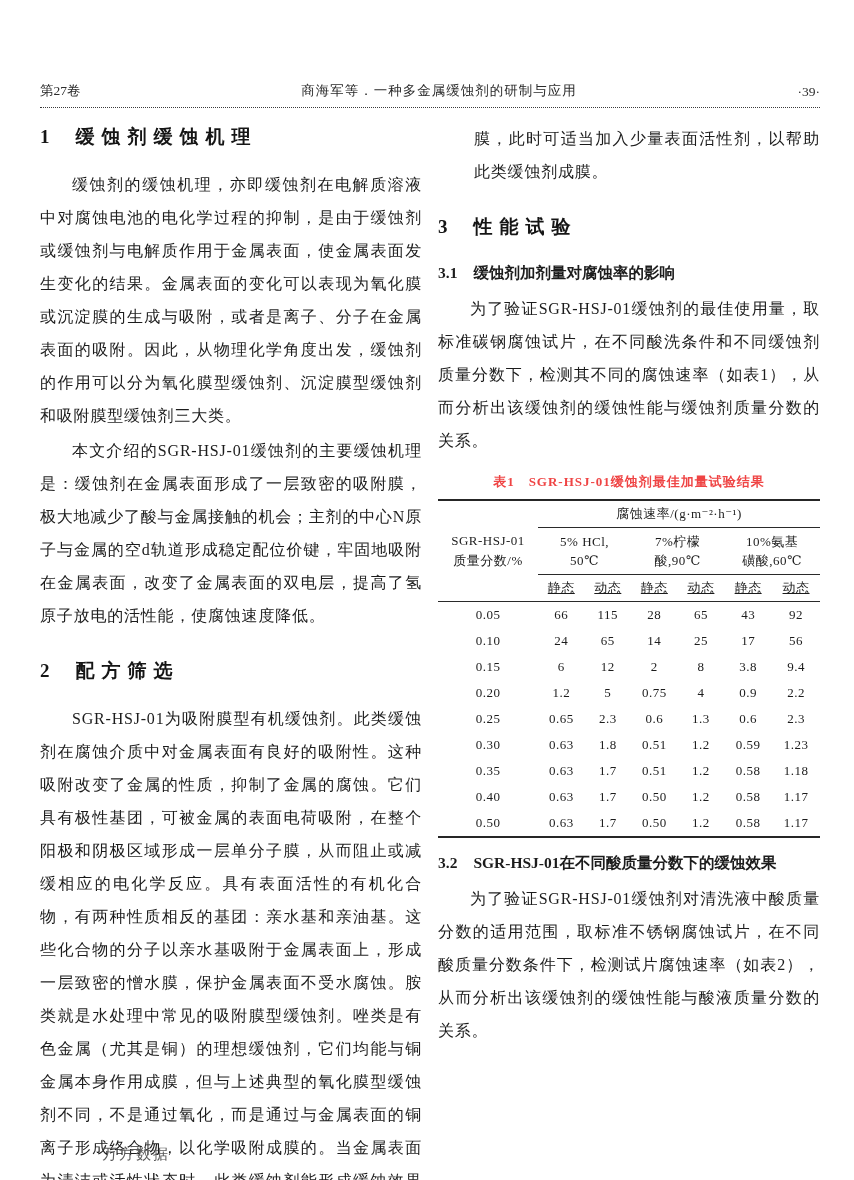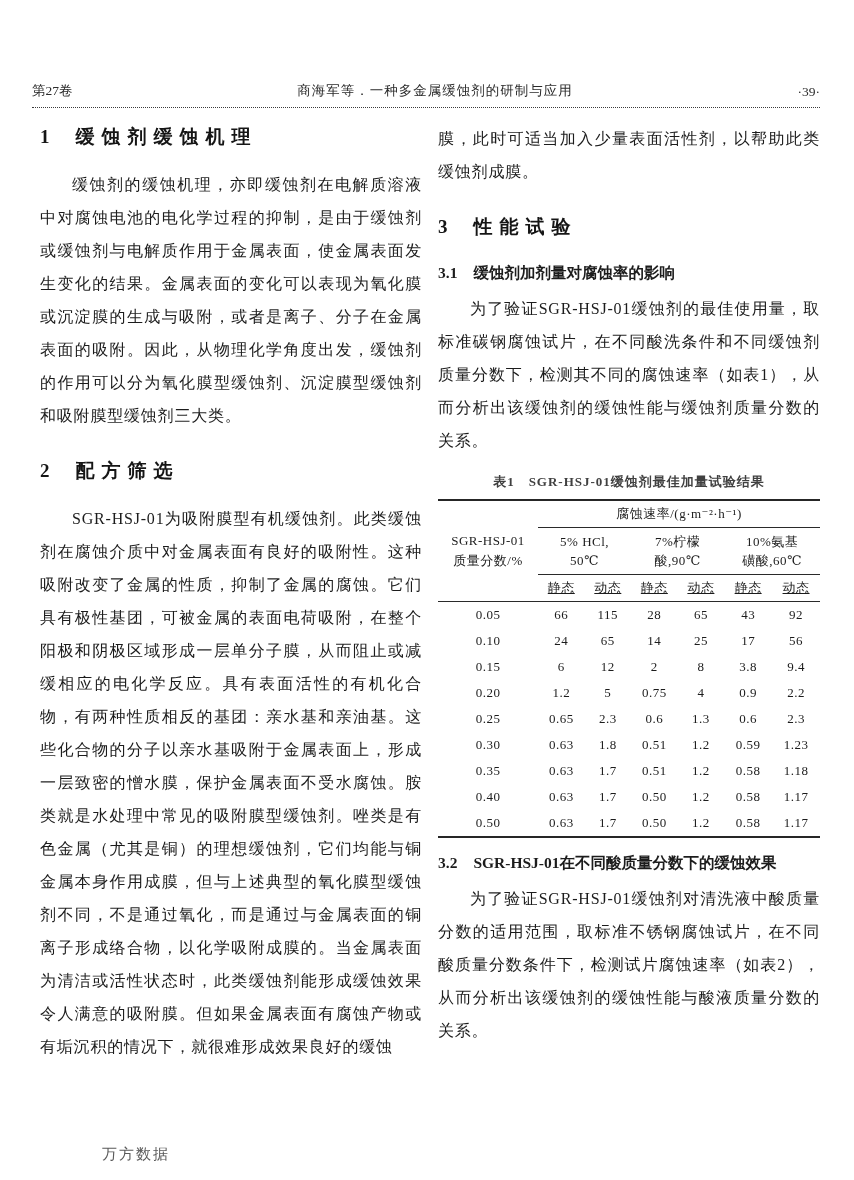--- a/index.html
+++ b/index.html
@@ -8,21 +8,21 @@
     width:854px;height:1180px;
     margin:0 auto;
     background:#ffffff;
     color:#1c1c1c;
     font-family:"Liberation Serif","DejaVu Serif",serif;
     overflow:hidden;
     box-sizing:border-box;
   }
   
   .running-head{
-    position:absolute;top:82px;left:32px;right:34px;
+    position:absolute;top:82px;left:40px;right:34px;
     display:flex;justify-content:space-between;align-items:flex-end;
     font-size:13.5px;color:#2a2a2a;
     border-bottom:1.5px dotted #3a3a3a;
     padding-bottom:7px;
   }
   .running-head .mid{letter-spacing:1px;}
   
   .columns{
     position:absolute;top:118px;left:40px;right:34px;bottom:20px;
     display:flex;gap:16px;
@@ -43,21 +43,21 @@
   .sec-head .ttl{letter-spacing:7px;}
   .sub-head{
     font-size:15.5px;font-weight:bold;line-height:30px;
     margin:10px 0 4px 0;display:flex;align-items:flex-end;
   }
   .sub-head .num{margin-right:16px;}
   .first-sec{margin-top:6px;}
   
   .tbl-caption{
     text-align:center;font-size:13px;font-weight:bold;
-    letter-spacing:1px;margin:16px 0 8px 0;color:#404040;
+    letter-spacing:1px;margin:16px 0 8px 0;color:#ef4444;
   }
   table.tbl{
     width:100%;border-collapse:collapse;
     border-top:2px solid #262626;border-bottom:2px solid #262626;
     font-size:13px;color:#1c1c1c;
     margin-bottom:10px;
   }
   table.tbl th,table.tbl td{
     font-weight:normal;text-align:center;
     padding:4px 2px;letter-spacing:0.5px;
@@ -86,29 +86,30 @@
   </div>
 
   <div class="columns">
 
     <div class="col">
       <div class="sec-head first-sec">
         <span class="num">1</span>
         <span class="ttl">缓蚀剂缓蚀机理</span>
       </div>
       <p class="para indent">缓蚀剂的缓蚀机理，亦即缓蚀剂在电解质溶液中对腐蚀电池的电化学过程的抑制，是由于缓蚀剂或缓蚀剂与电解质作用于金属表面，使金属表面发生变化的结果。金属表面的变化可以表现为氧化膜或沉淀膜的生成与吸附，或者是离子、分子在金属表面的吸附。因此，从物理化学角度出发，缓蚀剂的作用可以分为氧化膜型缓蚀剂、沉淀膜型缓蚀剂和吸附膜型缓蚀剂三大类。</p>
+      <p class="para indent">本文介绍的SGR-HSJ-01缓蚀剂的主要缓蚀机理是：缓蚀剂在金属表面形成了一层致密的吸附膜，极大地减少了酸与金属接触的机会；主剂的中心N原子与金属的空d轨道形成稳定配位价键，牢固地吸附在金属表面，改变了金属表面的双电层，提高了氢原子放电的活性能，使腐蚀速度降低。</p>
       <div class="sec-head">
         <span class="num">2</span>
         <span class="ttl">配方筛选</span>
       </div>
       <p class="para indent">SGR-HSJ-01为吸附膜型有机缓蚀剂。此类缓蚀剂在腐蚀介质中对金属表面有良好的吸附性。这种吸附改变了金属的性质，抑制了金属的腐蚀。它们具有极性基团，可被金属的表面电荷吸附，在整个阳极和阴极区域形成一层单分子膜，从而阻止或减缓相应的电化学反应。具有表面活性的有机化合物，有两种性质相反的基团：亲水基和亲油基。这些化合物的分子以亲水基吸附于金属表面上，形成一层致密的憎水膜，保护金属表面不受水腐蚀。胺类就是水处理中常见的吸附膜型缓蚀剂。唑类是有色金属（尤其是铜）的理想缓蚀剂，它们均能与铜金属本身作用成膜，但与上述典型的氧化膜型缓蚀剂不同，不是通过氧化，而是通过与金属表面的铜离子形成络合物，以化学吸附成膜的。当金属表面为清洁或活性状态时，此类缓蚀剂能形成缓蚀效果令人满意的吸附膜。但如果金属表面有腐蚀产物或有垢沉积的情况下，就很难形成效果良好的缓蚀</p>
     </div>
 
     <div class="col">
-      <p class="para" style="margin-top:4px;">膜，此时可适当加入少量表面活性剂，以帮助此类缓蚀剂成膜。</p>
+      <p class="para" style="margin-top:4px;margin-left:36px;">膜，此时可适当加入少量表面活性剂，以帮助此类缓蚀剂成膜。</p>
 
       <div class="sec-head">
         <span class="num">3</span>
         <span class="ttl">性能试验</span>
       </div>
 
       <div class="sub-head">
         <span class="num">3.1</span>
         <span>缓蚀剂加剂量对腐蚀率的影响</span>
       </div>

